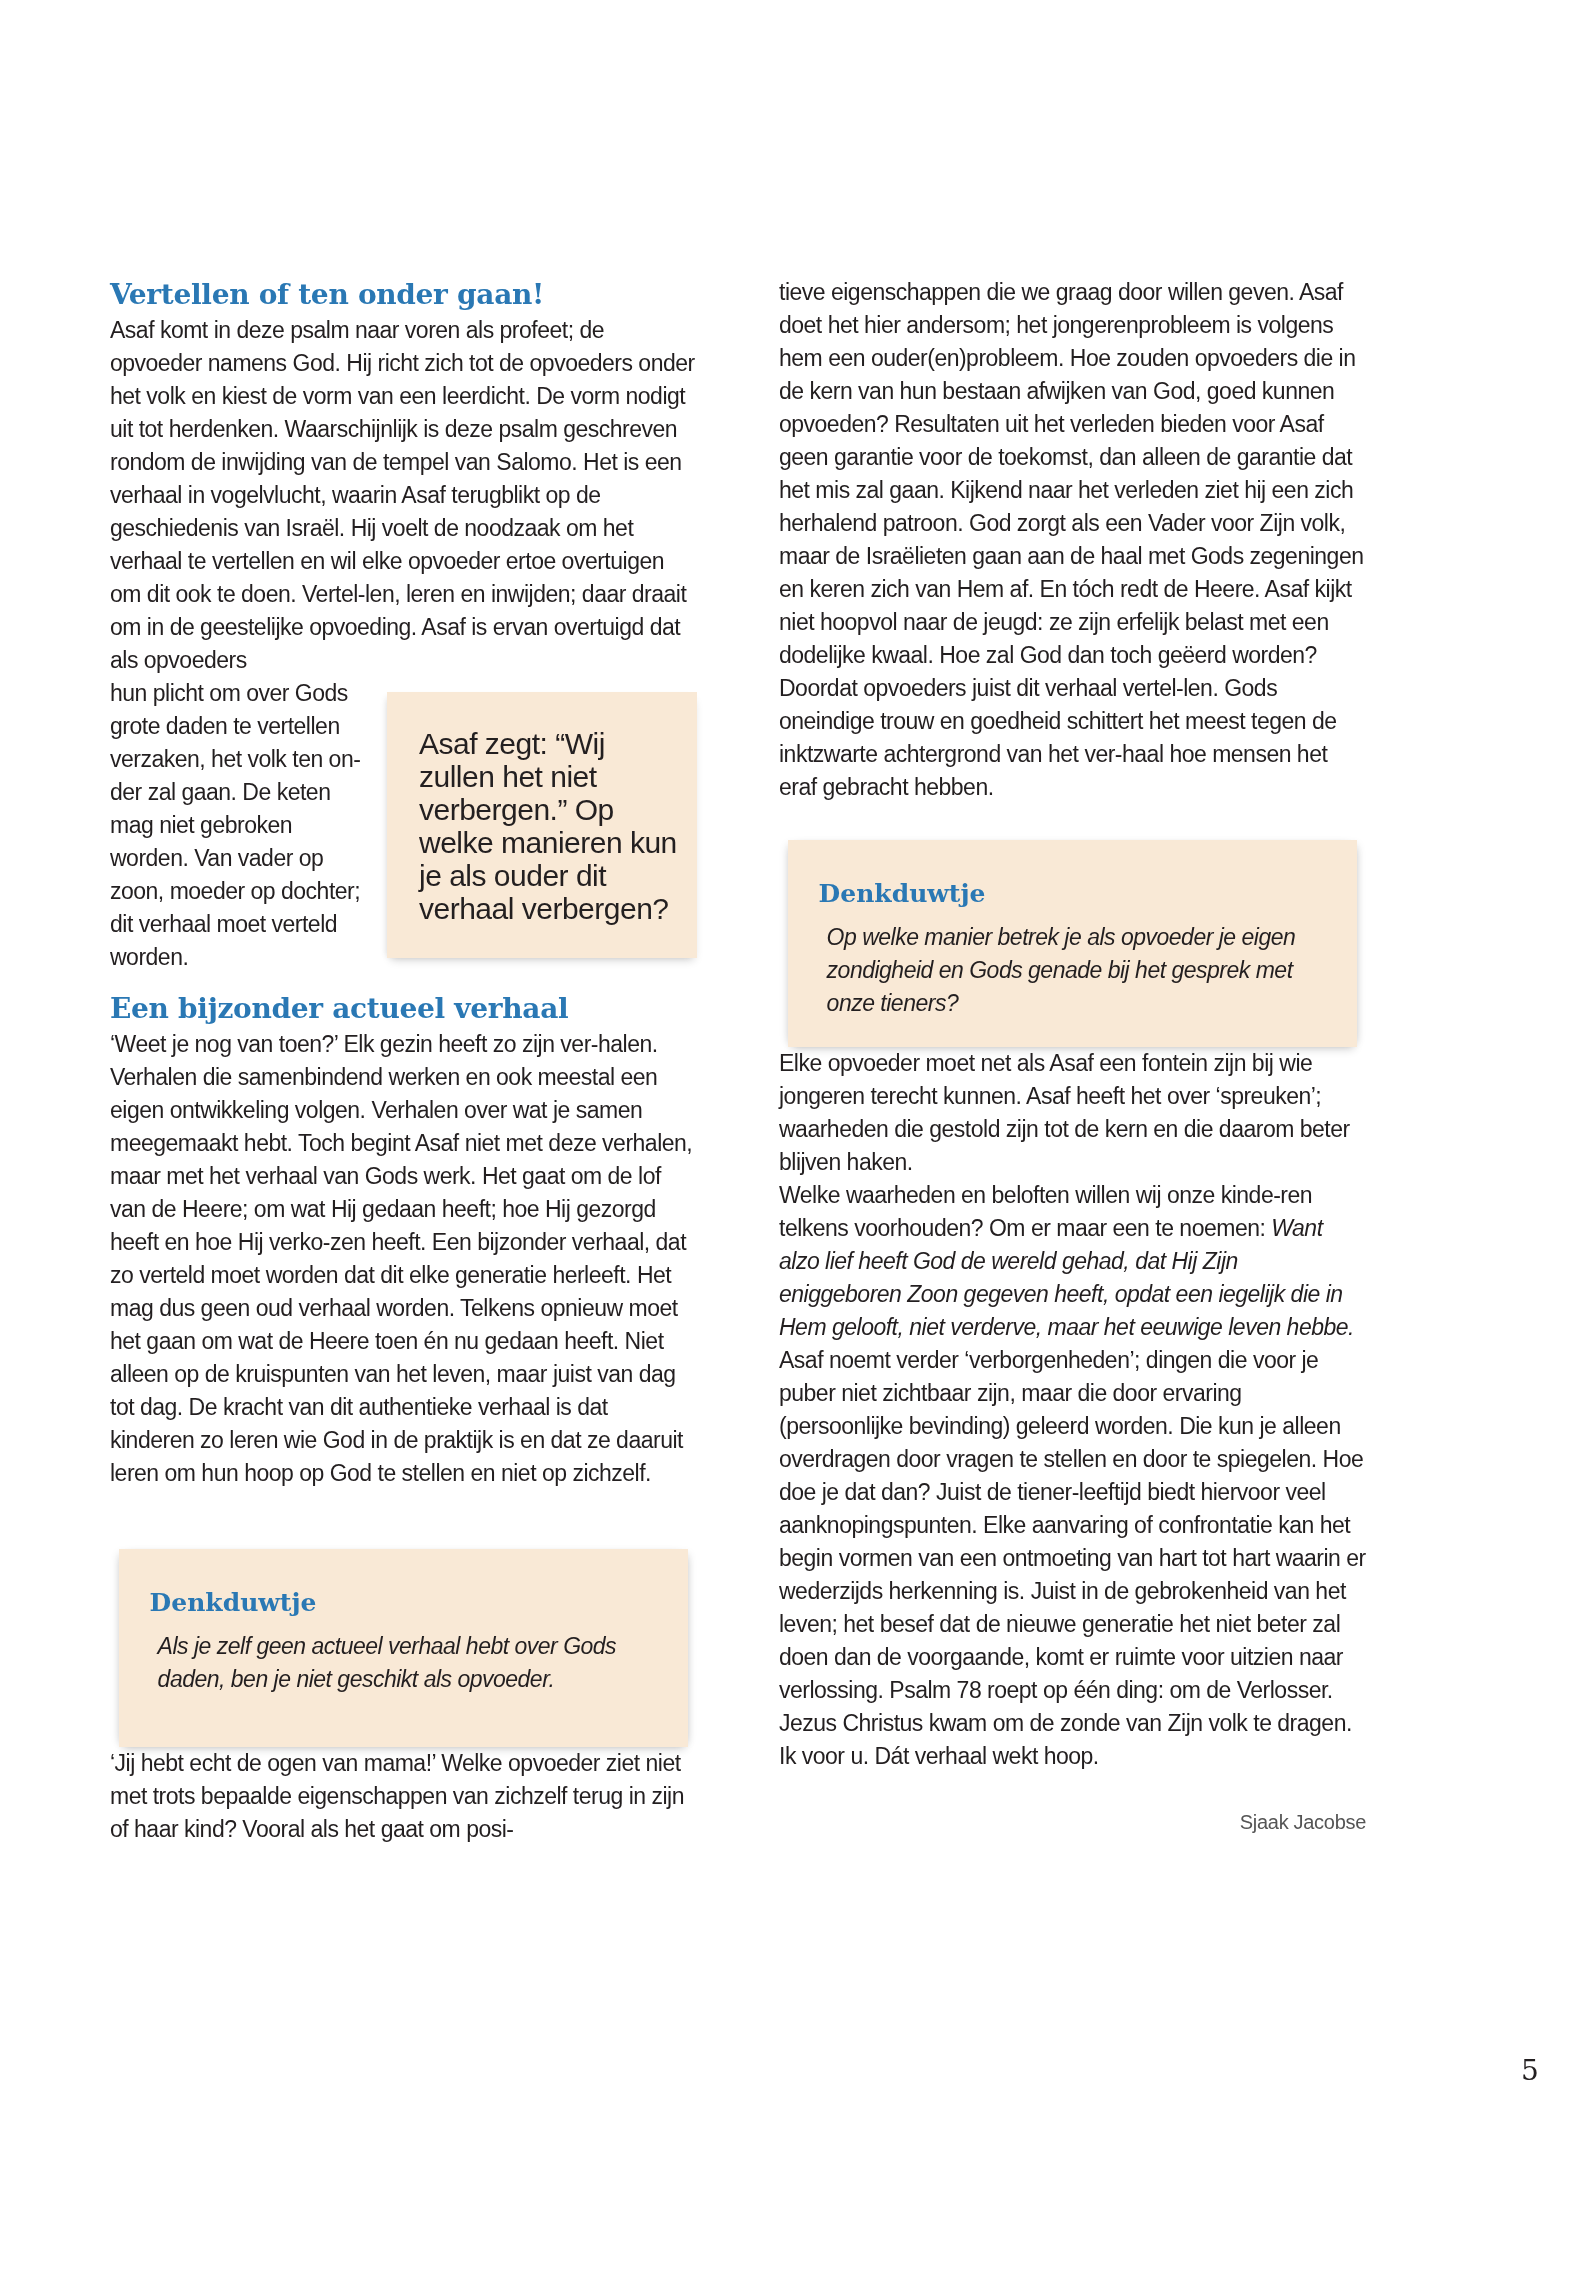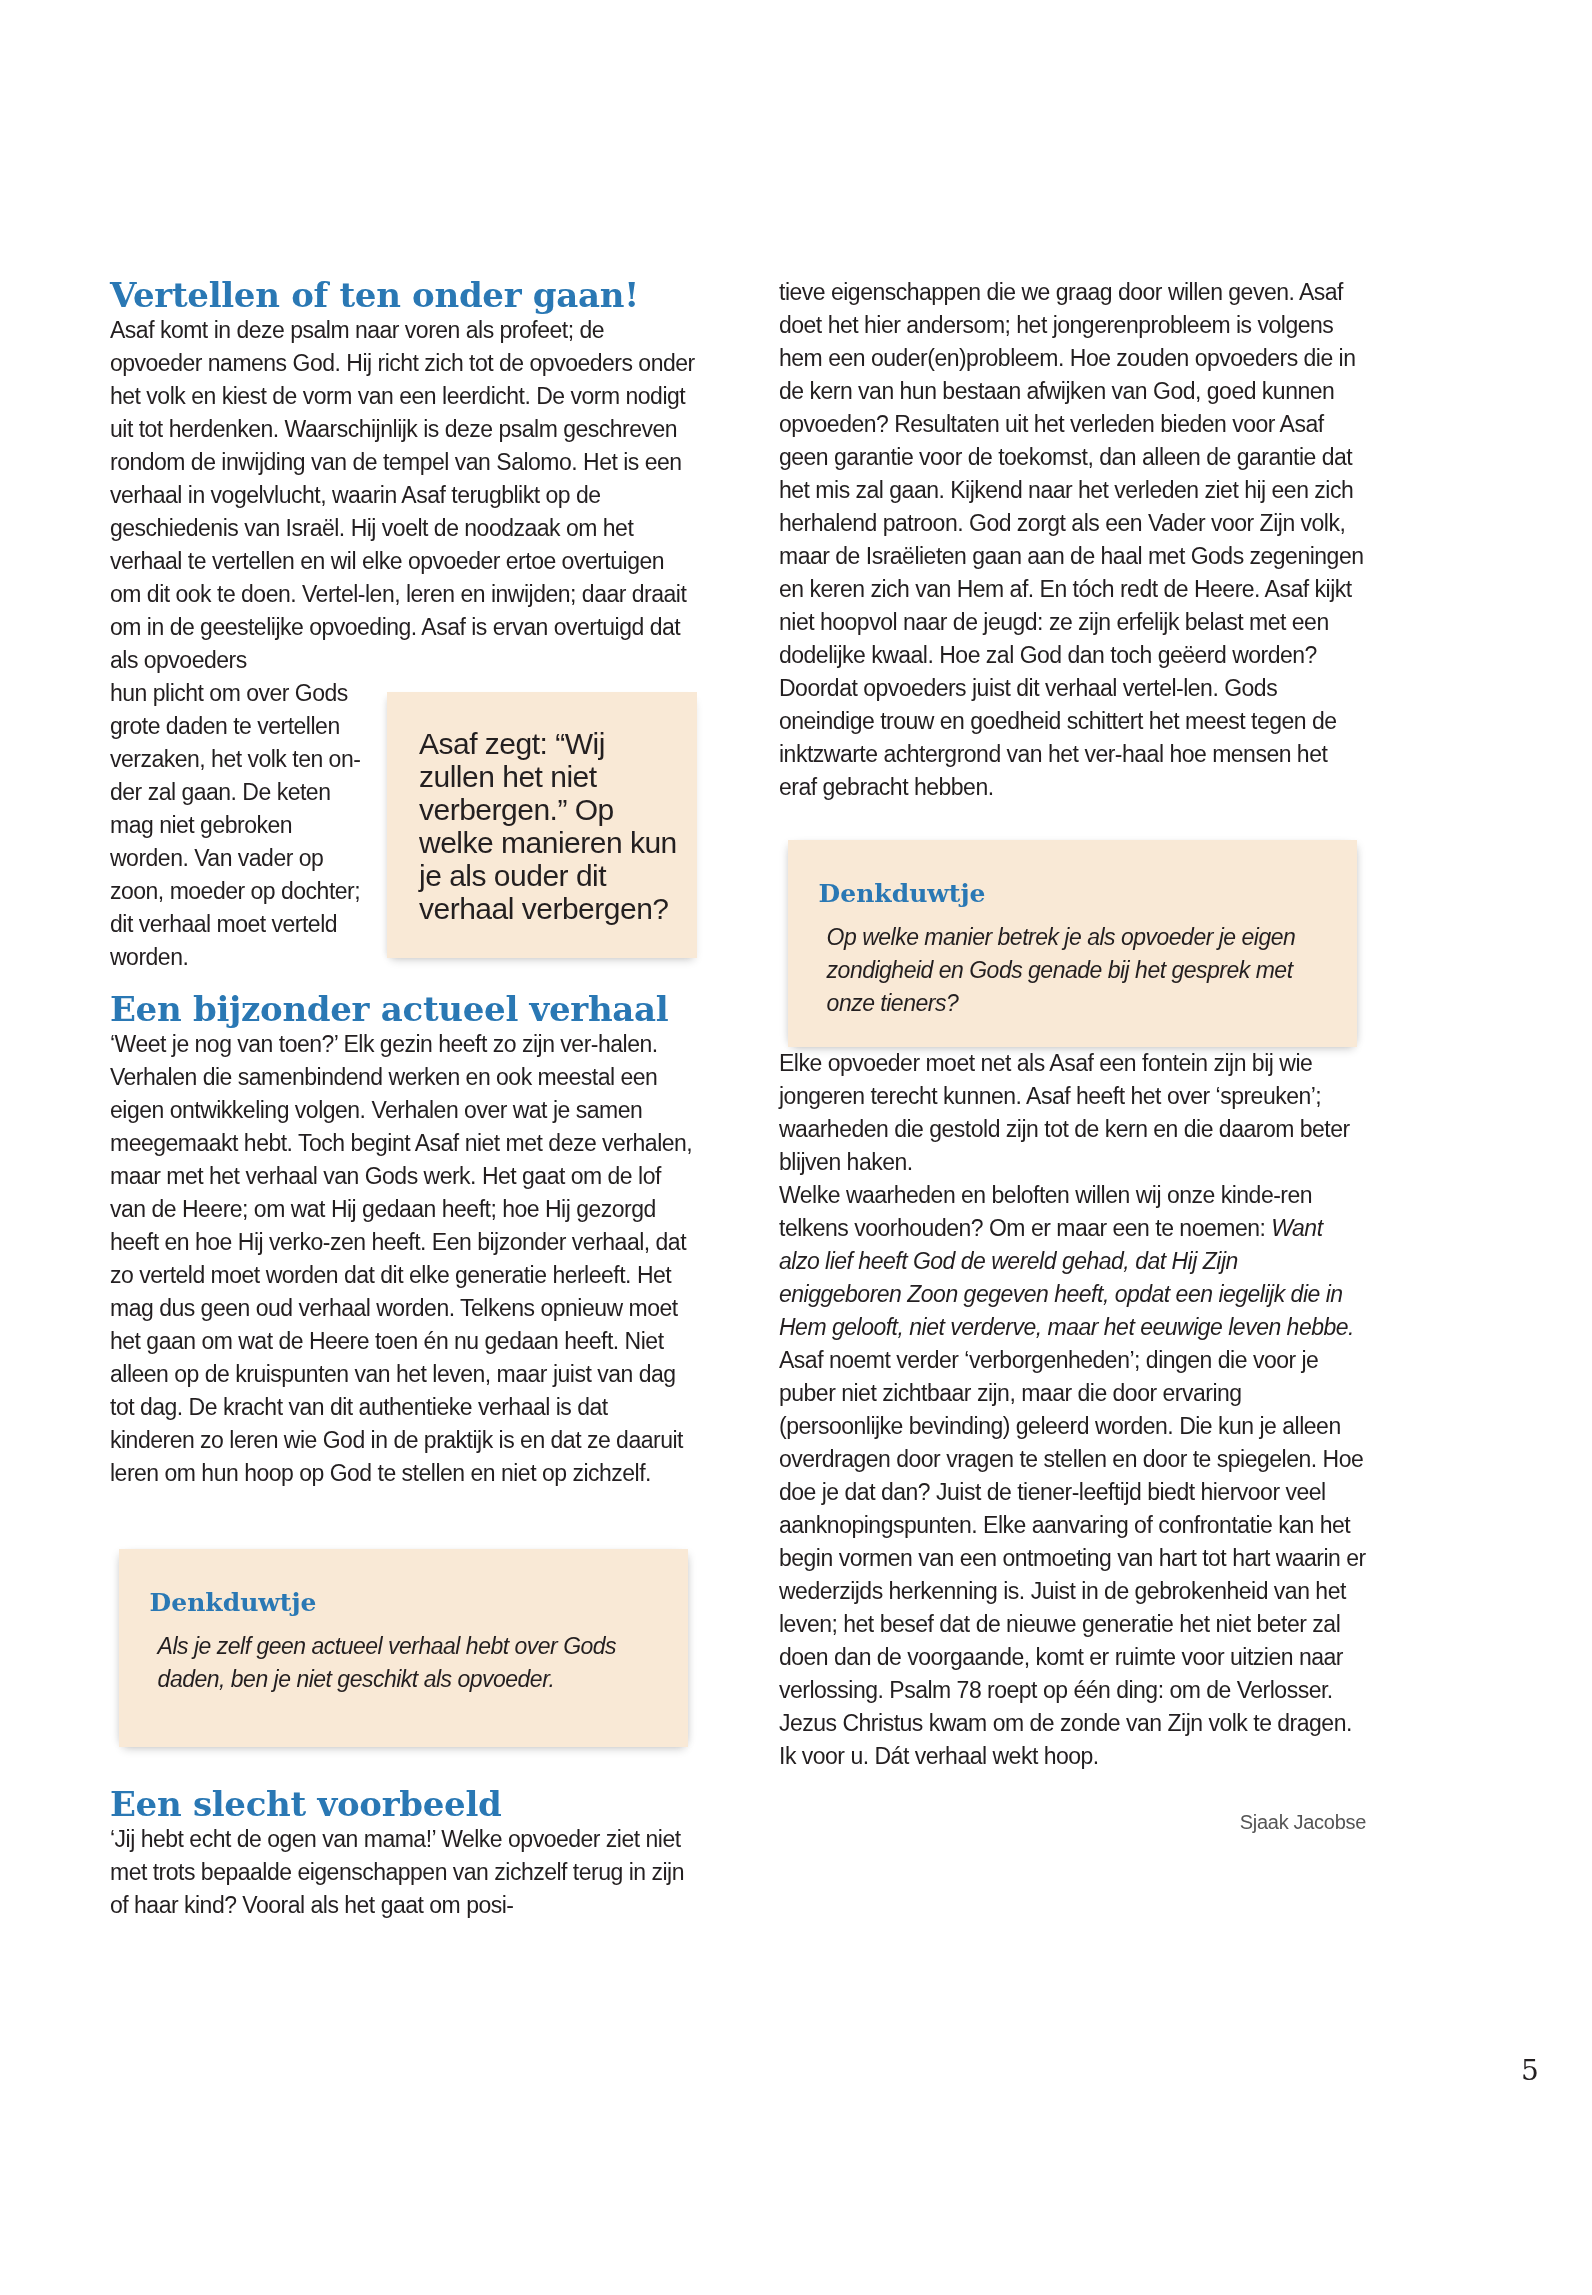--- a/index.html
+++ b/index.html
@@ -3,21 +3,21 @@
   <meta charset="utf-8">
   <style>
     html, body { margin: 0; padding: 0; background: #ffffff; }
     body { width: 1592px; height: 2295px; position: relative; overflow: hidden;
            font-family: "Liberation Sans", "DejaVu Sans", sans-serif; color: #231f20; }
     .col { position: absolute; top: 276px; }
     .col-left { left: 110px; width: 587px; }
     .col-right { left: 779px; width: 587px; }
     h2.section-heading {
       font-family: "DejaVu Serif", "Liberation Serif", serif;
-      font-weight: bold; color: #2a78b4; font-size: 34px; line-height: 38px;
+      font-weight: bold; color: #2a78b4; font-size: 28px; line-height: 38px;
       margin: 0; letter-spacing: -0.3px;
     }
     p.body-text { margin: 0; font-size: 23px; line-height: 33px; letter-spacing: -0.5px; }
     .italic { font-style: italic; }
     .callout-wrap { position: relative; }
     .callout-float {
       float: right; width: 259px; margin: 14.7px 0 0 22.4px;
       background: #f9e9d6; padding: 35px 19px 33px 32px;
       box-shadow: 0 5.2px 8.6px -3.5px rgba(0,0,0,0.18), -3.5px 1.7px 7px -3.5px rgba(0,0,0,0.12);
       font-size: 30px; line-height: 33px; letter-spacing: -0.5px;
@@ -49,21 +49,20 @@
   </div>
 
   <h2 class="section-heading" style="margin-top:15.5px;">Een bijzonder actueel verhaal</h2>
   <p class="body-text">‘Weet je nog van toen?’ Elk gezin heeft zo zijn ver-halen. Verhalen die samenbindend werken en ook meestal een eigen ontwikkeling volgen. Verhalen over wat je samen meegemaakt hebt. Toch begint Asaf niet met deze verhalen, maar met het verhaal van Gods werk. Het gaat om de lof van de Heere; om wat Hij gedaan heeft; hoe Hij gezorgd heeft en hoe Hij verko-zen heeft. Een bijzonder verhaal, dat zo verteld moet worden dat dit elke generatie herleeft. Het mag dus geen oud verhaal worden. Telkens opnieuw moet het gaan om wat de Heere toen én nu gedaan heeft. Niet alleen op de kruispunten van het leven, maar juist van dag tot dag. De kracht van dit authentieke verhaal is dat  kinderen zo leren wie God in de praktijk is en dat ze daaruit leren om hun hoop op God te stellen en niet op zichzelf.</p>
 
   <div class="denk-box" style="margin:59px 8.6px 0 8.6px; padding:35px 31px 43px 31px;">
     <h3>Denkduwtje</h3>
     <p>Als je zelf geen actueel verhaal hebt over Gods daden, ben je niet geschikt als opvoeder.</p>
   </div>
 
-  <h2 class="section-heading" style="margin-top:38px;">Een slecht voorbeeld</h2>
   <p class="body-text">‘Jij hebt echt de ogen van mama!’ Welke opvoeder ziet niet met trots bepaalde eigenschappen van zichzelf terug in zijn of haar kind? Vooral als het gaat om posi-</p>
 </div>
 
 <div class="col col-right">
   <p class="body-text">tieve eigenschappen die we graag door willen geven. Asaf doet het hier andersom; het jongerenprobleem is volgens hem een ouder(en)probleem. Hoe zouden opvoeders die in de kern van hun bestaan afwijken van God, goed kunnen opvoeden? Resultaten uit het verleden bieden voor Asaf geen garantie voor de toekomst, dan alleen de garantie dat het mis zal gaan. Kijkend naar het verleden ziet hij een zich herhalend patroon. God zorgt als een Vader voor Zijn volk, maar de Israëlieten gaan aan de haal met Gods zegeningen en keren zich van Hem af. En tóch redt de Heere. Asaf kijkt niet hoopvol naar de jeugd: ze zijn erfelijk belast met een dodelijke kwaal. Hoe zal God dan toch geëerd worden? Doordat opvoeders juist dit verhaal vertel-len. Gods oneindige trouw en goedheid schittert het meest tegen de inktzwarte achtergrond van het ver-haal hoe mensen het eraf gebracht hebben.</p>
 
   <div class="denk-box" style="margin:36px 8.6px 0 8.6px; padding:35px 31px 19px 31px;">
     <h3>Denkduwtje</h3>
     <p>Op welke manier betrek je als opvoeder je eigen zondigheid en Gods genade bij het gesprek met onze tieners?</p>
   </div>

